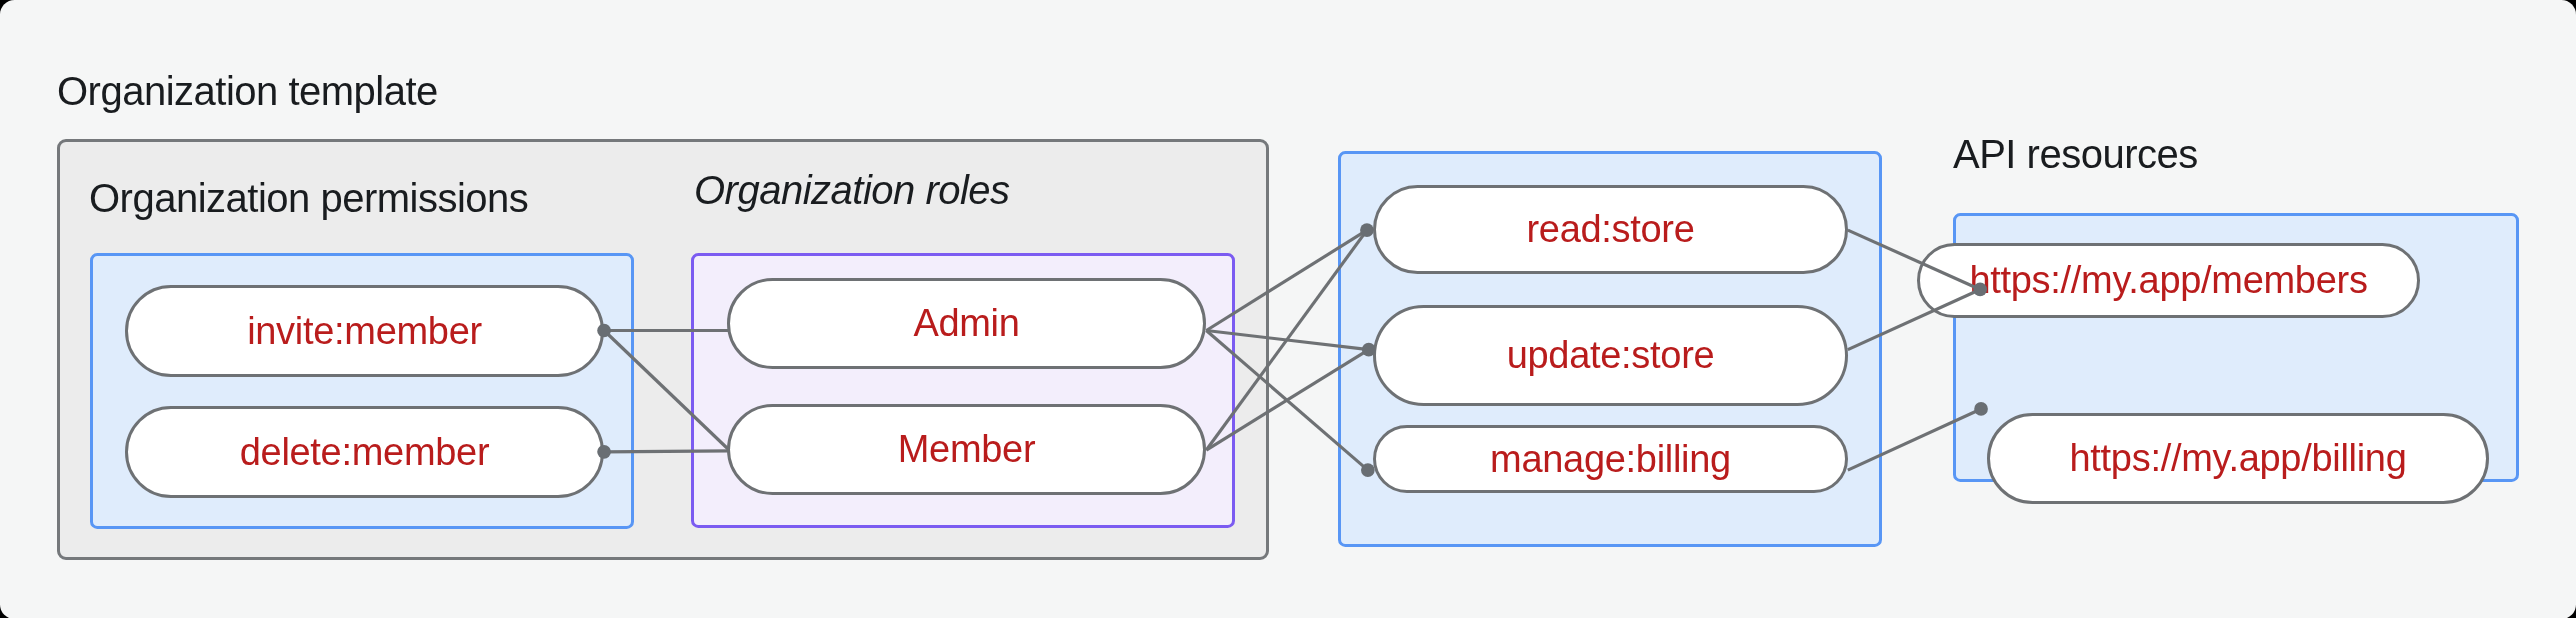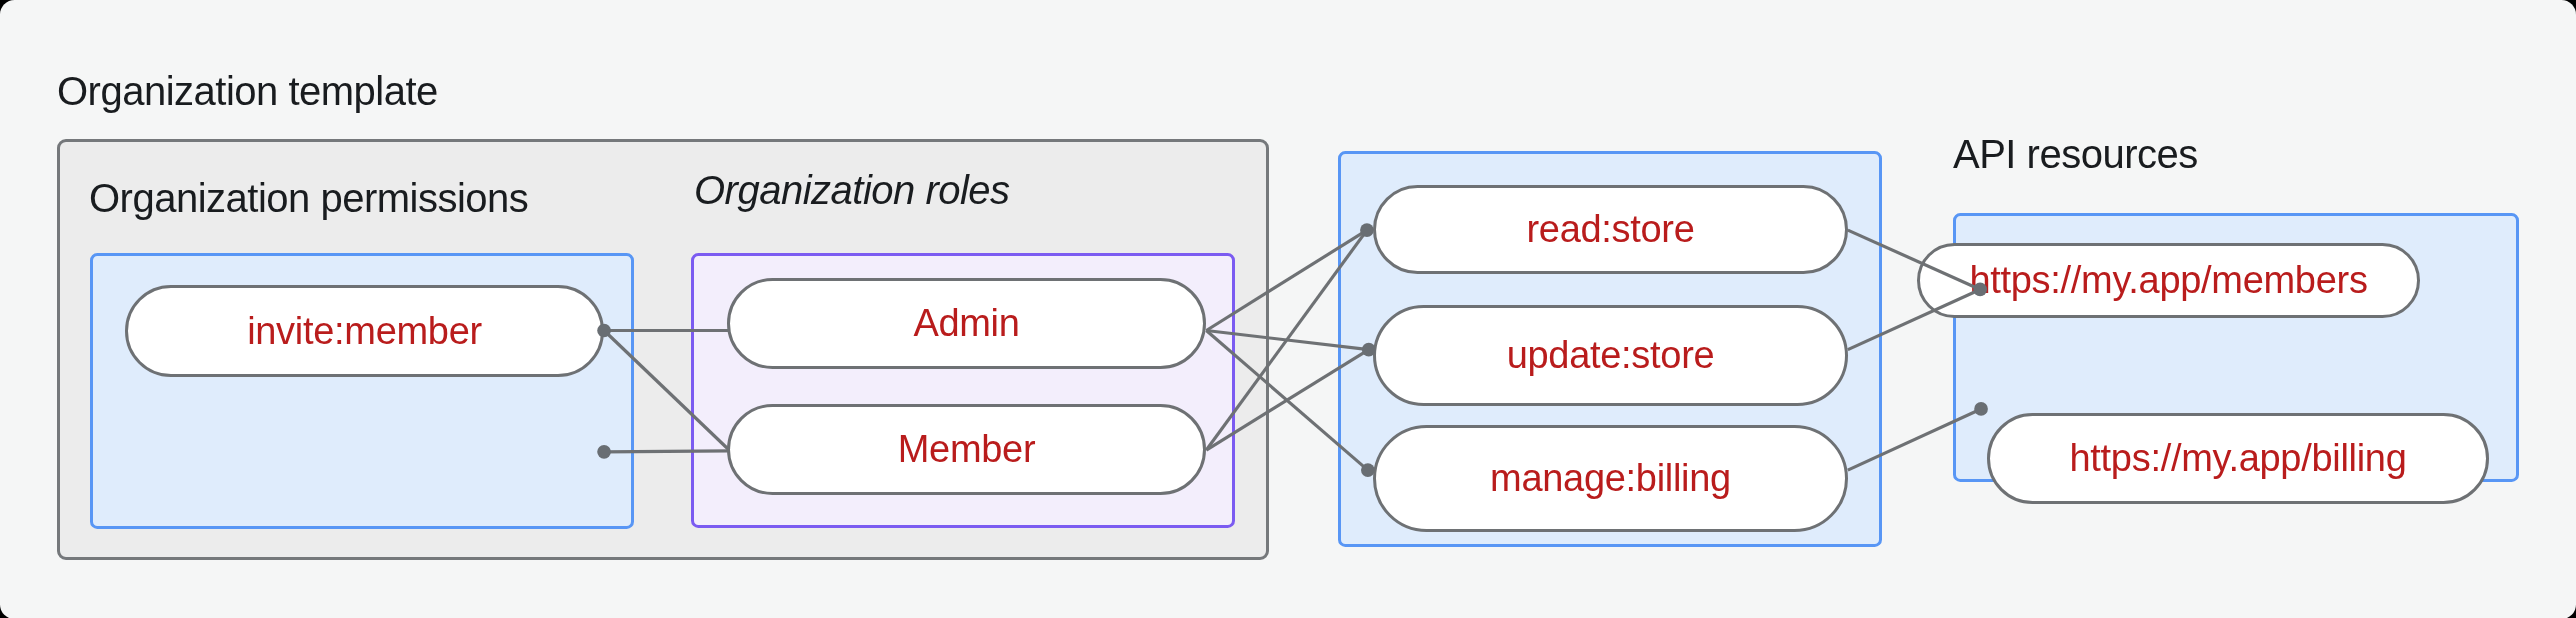--- a/index.html
+++ b/index.html
@@ -86,37 +86,38 @@
   <div class="section-title" style="left:57px; top:69px;">Organization template</div>
 
   <div class="container-box gray-box"></div>
 
   <div class="group-title" style="left:89px; top:168px;margin-top:8px;">Organization permissions</div>
 
   <div class="panel blue" style="left:90px; top:253px; width:544px; height:276px;"></div>
 
   <div class="pill" style="left:125px; top:285px; width:479px; height:92px;">invite:member</div>
 
+  <div class="pill" style="left:125px; top:406px; width:479px; height:92px;">delete:member</div>
 
   <div class="group-title" style="left:694px; top:168px;font-style:italic;">Organization roles</div>
 
   <div class="panel purple" style="left:691px; top:253px; width:544px; height:275px;"></div>
 
   <div class="pill" style="left:727px; top:278px; width:479px; height:91px;">Admin</div>
 
   <div class="pill" style="left:727px; top:404px; width:479px; height:91px;">Member</div>
 
 
   <div class="panel blue" style="left:1338px; top:151px; width:544px; height:396px;"></div>
 
   <div class="pill" style="left:1373px; top:185px; width:475px; height:89px;">read:store</div>
 
   <div class="pill" style="left:1373px; top:305px; width:475px; height:101px;">update:store</div>
 
-  <div class="pill" style="left:1373px; top:425px; width:475px; height:107px;">manage:billing</div>
+  <div class="pill" style="left:1373px; top:425px; width:475px; height:68px;">manage:billing</div>
 
   <div class="section-title" style="left:1953px; top:132px;">API resources</div>
 
   <div class="panel blue" style="left:1953px; top:213px; width:566px; height:269px;"></div>
 
   <div class="pill" style="left:1917px; top:243px; width:503px; height:75px;">https://my.app/members</div>
 
   <div class="pill" style="left:1987px; top:365px; width:502px; height:91px;margin-top:48px;">https://my.app/billing</div>
 
   <svg class="wires" viewBox="0 0 2823 678">

